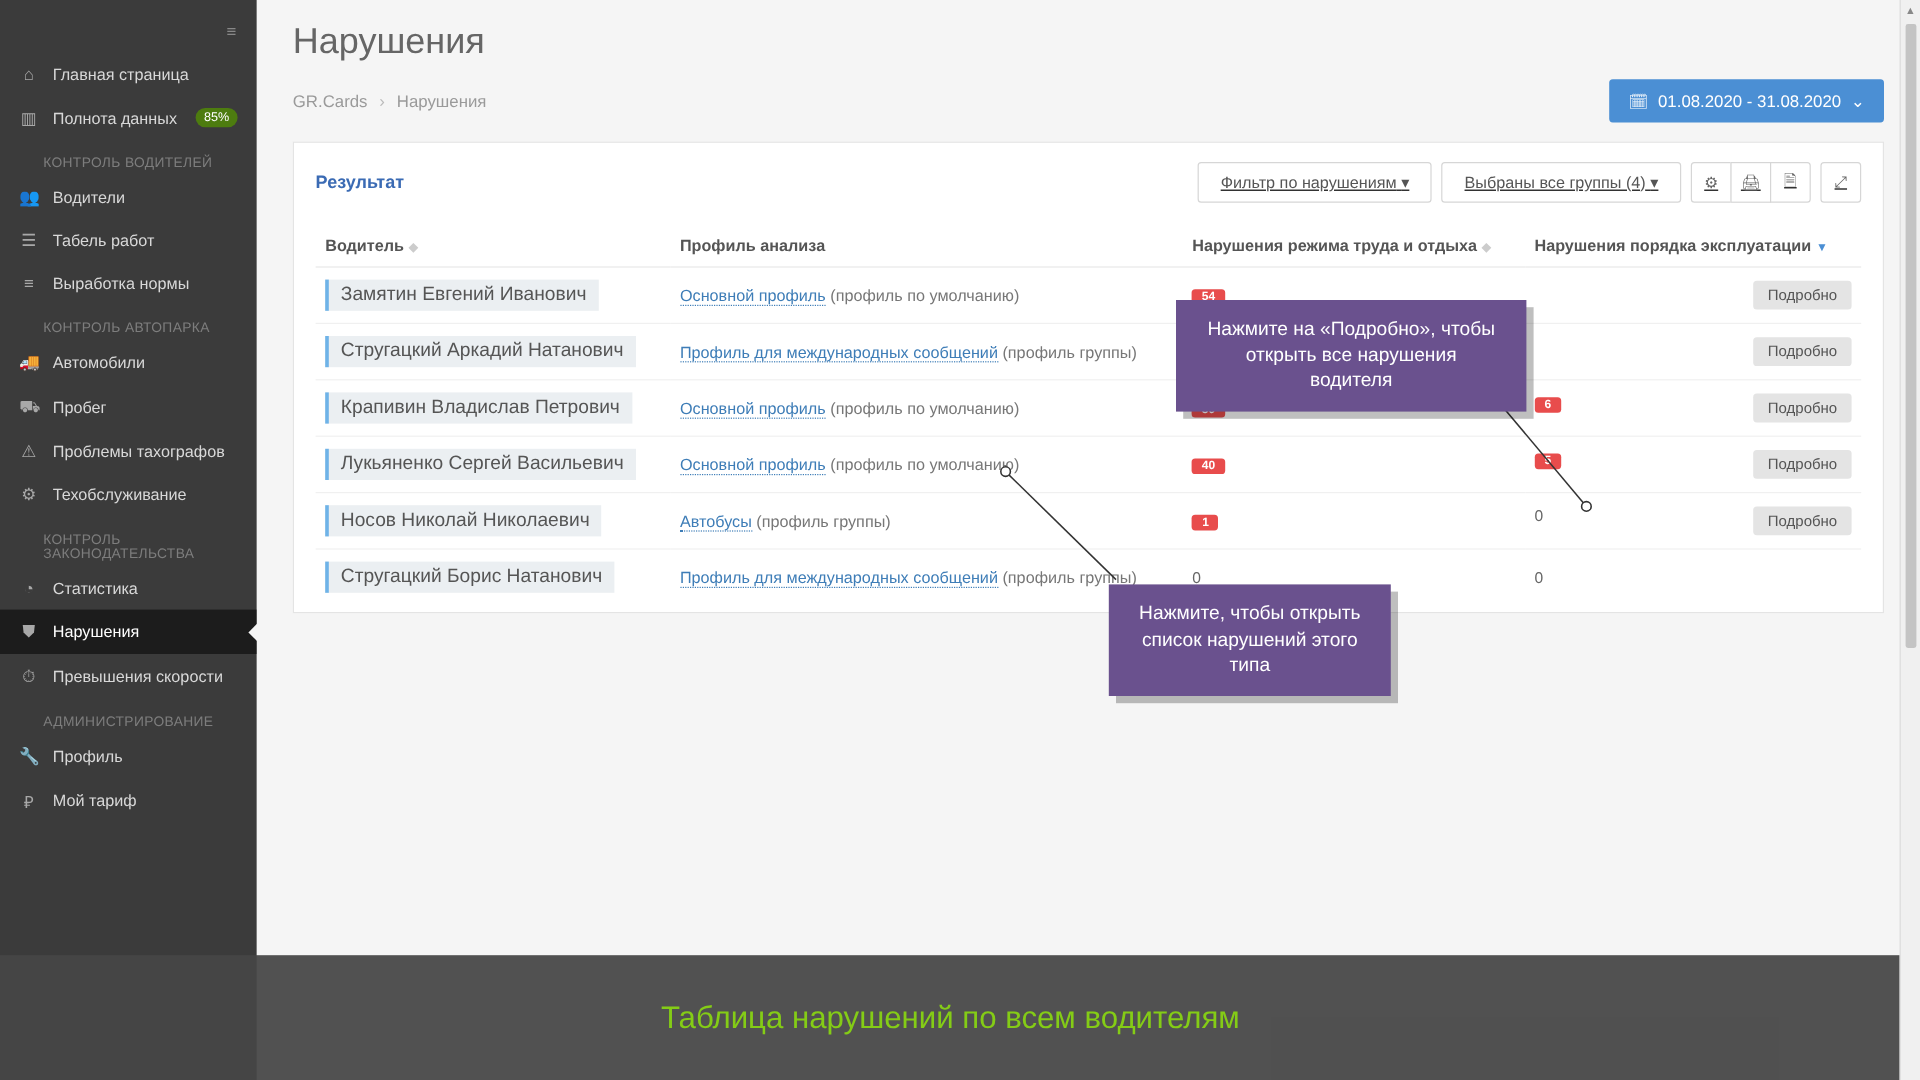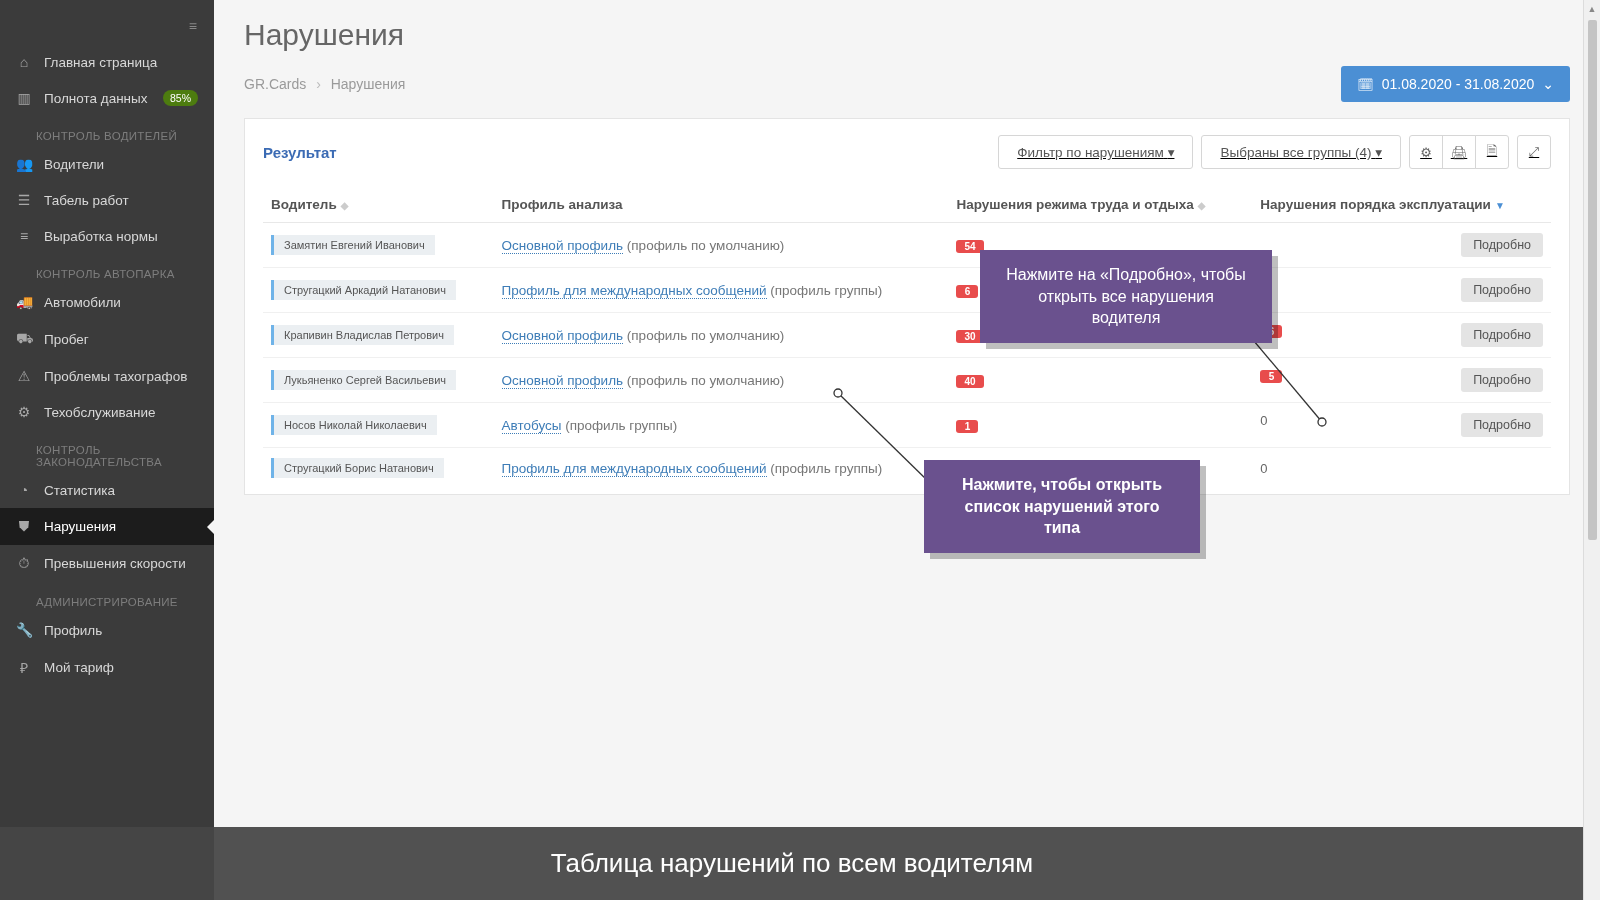--- a/index.html
+++ b/index.html
@@ -34,36 +34,36 @@
 .btn-group .ico-btn:first-child{border-radius:3px 0 0 3px;margin-left:0;}
 .btn-group .ico-btn:last-child{border-radius:0 3px 3px 0;}
 
 table { width:100%; border-collapse: collapse; font-size:13.5px; color:#444;}
 th { text-align:left; font-weight:600; color:#555; padding:12px 8px 10px; border-bottom:1px solid #e8e8e8; vertical-align:bottom; font-size:13.5px;}
 th.sortable{color:#555; position:relative;}
 th .sort-ico{color:#ccc; font-size:10px; margin-left:4px;}
 th.sort-active .sort-ico{color:#4b8fd4;}
 td { padding: 10px 8px; border-bottom:1px solid #f0f0f0; vertical-align:middle;}
 tr:last-child td{border-bottom:none;}
-.driver-tag { display:inline-block; background:#ebeff2; border-left:3px solid #6fb3e8; padding:4px 10px; font-size:11px; color:#555;}
+.driver-tag { display:inline-block; background:#ebeff2; border-left:3px solid #6fb3e8; padding:4px 10px; font-size:16px; color:#555;}
 .profile-link { color:#3e7db7; text-decoration:none; border-bottom:1px dotted #3e7db7;}
 .profile-suffix { color:#777;}
 .red-badge { display:inline-block; background:#e84c4c; color:#fff; border-radius:3px; padding:1px 8px; font-size:10px; font-weight:600; min-width:22px; text-align:right; cursor:pointer;}
 .plain-zero { color:#666; font-size:13px;}
 .detail-btn { background:#e4e4e4; color:#555; border:none; padding:5px 12px; font-size:12.5px; border-radius:3px; cursor:pointer; float:right;}
 
 
 .callout { position:absolute; background:#6a518e; color:#fff; padding:14px 22px; font-size:16px; line-height:1.35; text-align:center; box-shadow:6px 6px 0 rgba(0,0,0,0.25); z-index:50;}
 .callout.c1 { left:980px; top:250px; width:292px;}
-.callout.c2 { left:924px; top:460px; width:276px;font-weight:bold;}
+.callout.c2 { left:924px; top:487px; width:235px;}
 .leader { position:absolute; stroke:#333; stroke-width:1.3; fill:none; z-index:40;}
 .leader-dot{fill:#fff; stroke:#333; stroke-width:1.3;}
 
 
-.caption-bar { position:absolute; left:0; right:16px; bottom:0; height:73px; background:rgba(70,70,70,0.94); color:#ffffff; display:flex; align-items:center; justify-content:center; font-size:26px; font-weight:300;}
+.caption-bar { position:absolute; left:0; right:16px; bottom:0; height:104px; background:rgba(70,70,70,0.94); color:#84cc16; display:flex; align-items:center; justify-content:center; font-size:26px; font-weight:300;}
 
 
 .fake-scroll-v { position:absolute; right:0; top:0; width:17px; height:100%; background:#f0f0f0; border-left:1px solid #dcdcdc; z-index:100;}
 .fake-scroll-v .thumb{background:#c4c4c4; width:9px; margin:3px auto; height:520px; border-radius:2px;}
 .fake-scroll-v .arrow{height:17px; display:flex; align-items:center; justify-content:center; color:#888; font-size:9px;}
 </style>
 </head>
 <body>
 
 <div class="sidebar">

